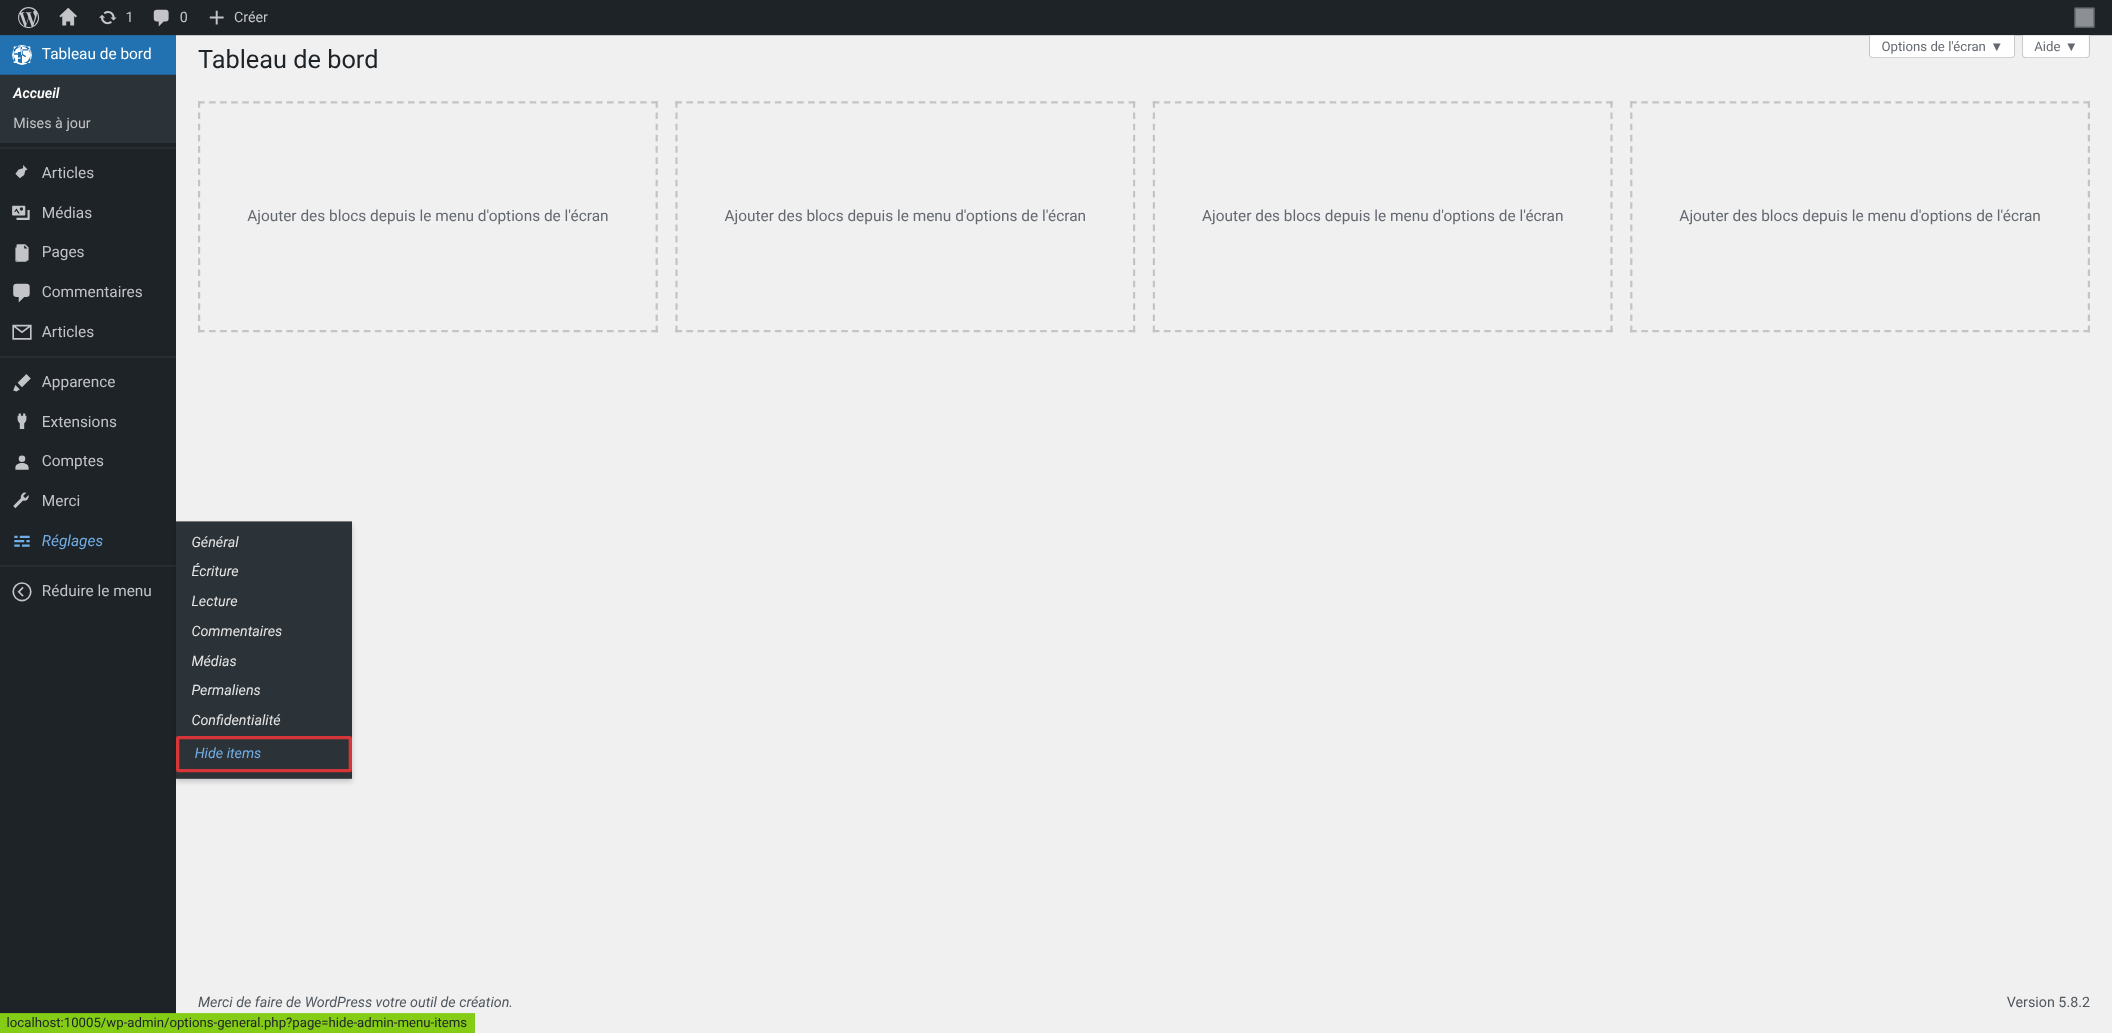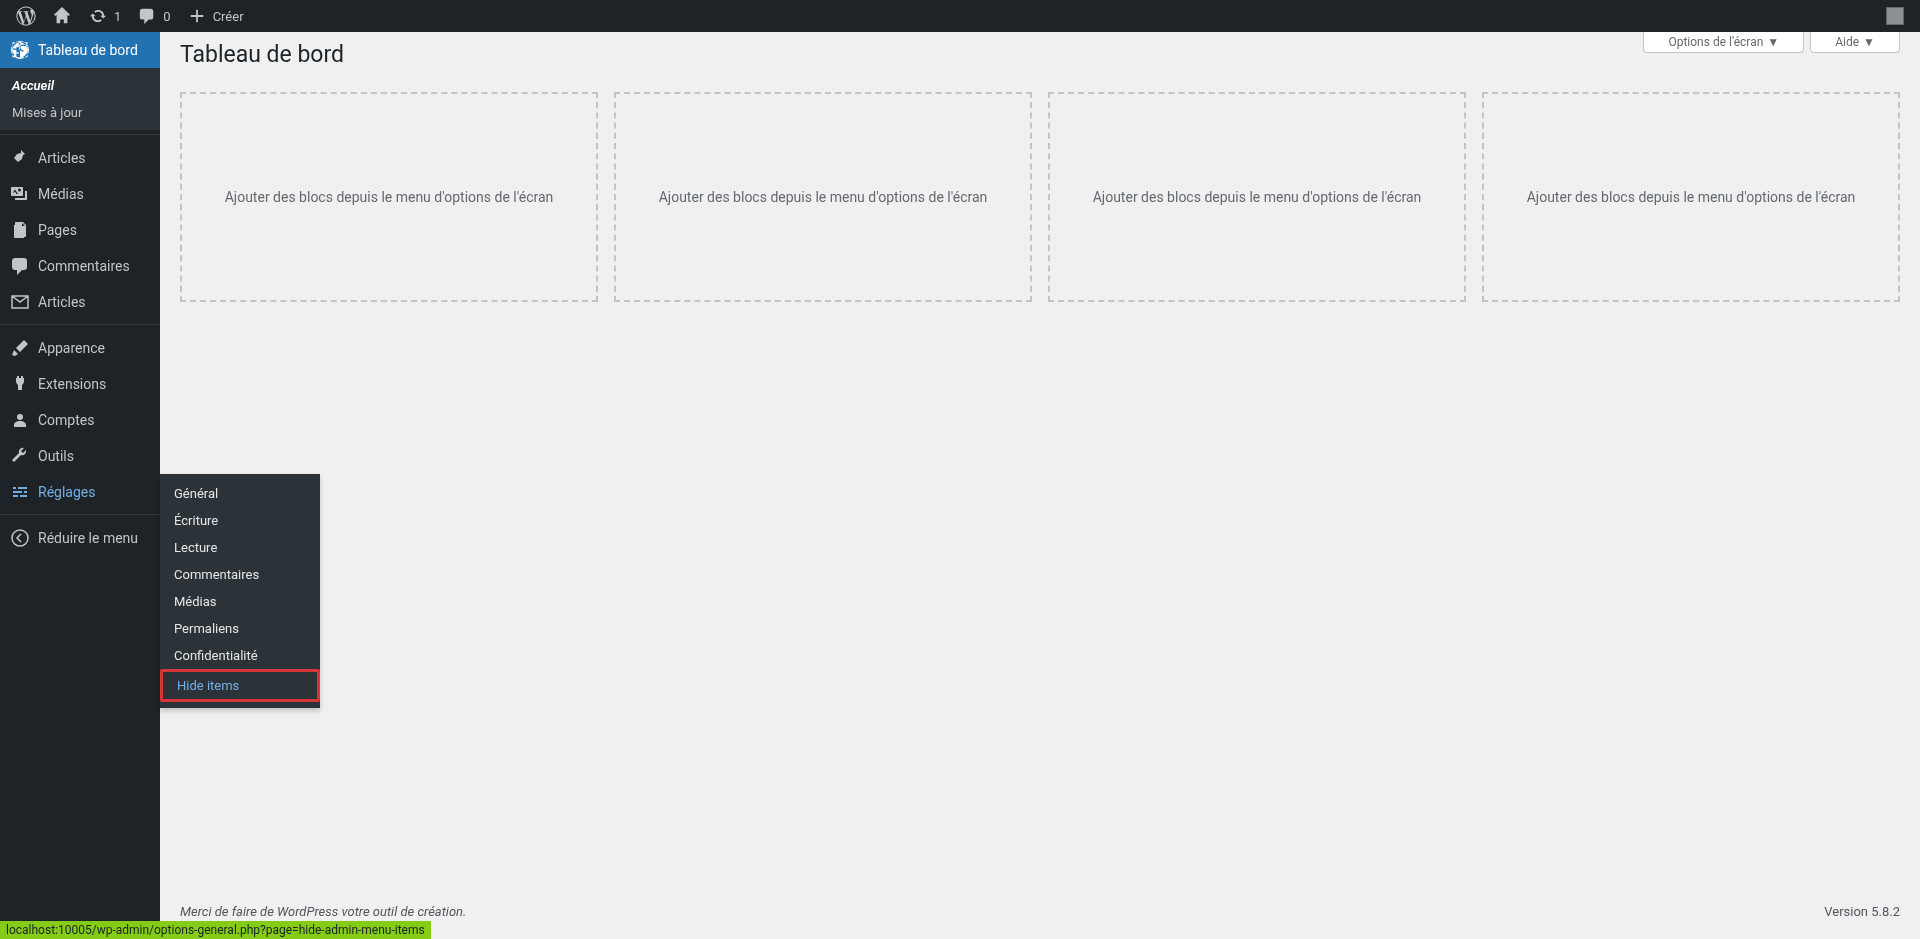--- a/index.html
+++ b/index.html
@@ -10,39 +10,39 @@
 .admin-bar-left { display: flex; align-items: center; gap: 0; }
 .admin-bar-item { display: flex; align-items: center; gap: 6px; padding: 0 8px; height: 32px; cursor: pointer; color: #c3c4c7; }
 .admin-bar-right { margin-left: auto; display: flex; align-items: center; }
 .avatar-square { width: 18px; height: 18px; background: #8c8f94; border: 1px solid #646970; }
 
 
 .sidebar { position: absolute; top: 32px; left: 0; width: 160px; bottom: 0; background: #1d2327; color: #c3c4c7; font-size: 14px; }
 .menu-item { display: flex; align-items: center; gap: 8px; padding: 8px 10px; cursor: pointer; color: #c3c4c7; position: relative; }
 .menu-item.active { background: #2271b1; color: #fff; }
 .menu-item.active::after { content: ""; position: absolute; right: -8px; top: 50%; transform: translateY(-50%); border: 8px solid transparent; border-right-color: #f0f0f1; }
-.menu-item.highlighted { color: #72aee6; }
+.menu-item.highlighted { color: #72aee6; font-style: italic; }
 .menu-item.highlighted::after { content: ""; position: absolute; right: -8px; top: 50%; transform: translateY(-50%); border: 8px solid transparent; border-right-color: #2c3338; }
 .submenu { background: #2c3338; padding: 4px 0; }
 .submenu-item { padding: 6px 12px; font-size: 13px; cursor: pointer; color: #c3c4c7; }
 .submenu-item.active { color: #fff; font-weight: 600; font-style: italic; }
 .menu-separator { height: 5px; border-bottom: 1px solid #32373c; margin-bottom: 5px; }
 .menu-icon { width: 20px; height: 20px; display: inline-flex; align-items: center; justify-content: center; flex-shrink: 0; }
 
 
 .flyout { position: absolute; left: 160px; top: 0; width: 160px; background: #2c3338; padding: 6px 0; box-shadow: 0 3px 5px rgba(0,0,0,0.2); }
 .flyout-item { padding: 6px 14px; font-size: 13px; cursor: pointer; color: #e5e5e5; }
 .flyout-item.highlighted { color: #72aee6; }
 .flyout-highlight-box { border: 3px solid #d63638; border-radius: 2px; }
 
 
 .content { position: absolute; top: 32px; left: 160px; right: 0; bottom: 0; padding: 0 20px 40px 20px; overflow: auto; }
 .page-title { font-size: 23px; font-weight: 400; color: #1d2327; padding: 9px 0 4px 0; }
 .screen-meta { position: absolute; top: 0; right: 20px; display: flex; gap: 6px; }
-.screen-btn { background: #fff; border: 1px solid #c3c4c7; border-top: none; border-radius: 0 0 4px 4px; padding: 3px 24px; font-size: 12px; cursor: pointer; display: flex; align-items: flex-start; gap: 4px; color: #646970; }
+.screen-btn { background: #fff; border: 1px solid #c3c4c7; border-top: none; border-radius: 0 0 4px 4px; padding: 3px 10px; font-size: 12px; cursor: pointer; display: flex; align-items: flex-start; gap: 4px; color: #646970; }
 
 
 .widgets-row { display: flex; gap: 16px; margin-top: 20px; }
 .widget-placeholder { flex: 1; min-height: 210px; border: 2px dashed #c3c4c7; display: flex; align-items: center; justify-content: center; text-align: center; padding: 20px; color: #646970; font-size: 14px; }
 
 
 .footer { position: absolute; bottom: 20px; left: 20px; right: 20px; display: flex; justify-content: space-between; font-size: 13px; color: #50575e; font-style: italic; }
 .footer-right { font-style: normal; }
 
 
@@ -181,21 +181,21 @@
         </svg>
       </span>
     <span>Comptes</span>
   </div>
   <div class="menu-item">
     <span class="menu-icon">
         <svg viewBox="0 0 20 20" width="20" height="20">
           <path d="M16 4a4 4 0 01-5 5l-7 7-2-2 7-7a4 4 0 015-5l-3 3 2 2z"></path>
         </svg>
       </span>
-    <span>Outils</span>
+    <span>Merci</span>
   </div>
   <div class="menu-item highlighted" style="position:relative;">
     <span class="menu-icon">
         <svg viewBox="0 0 20 20" width="20" height="20">
           <path d="M3 5h3v2H3zm5 0h9v2H8zM3 9h9v2H3zm11 0h3v2h-3zM3 13h5v2H3zm7 0h7v2h-7z"></path>
         </svg>
       </span>
     <span>Réglages</span>
     <div class="flyout">
       <div class="flyout-item">Général</div>

